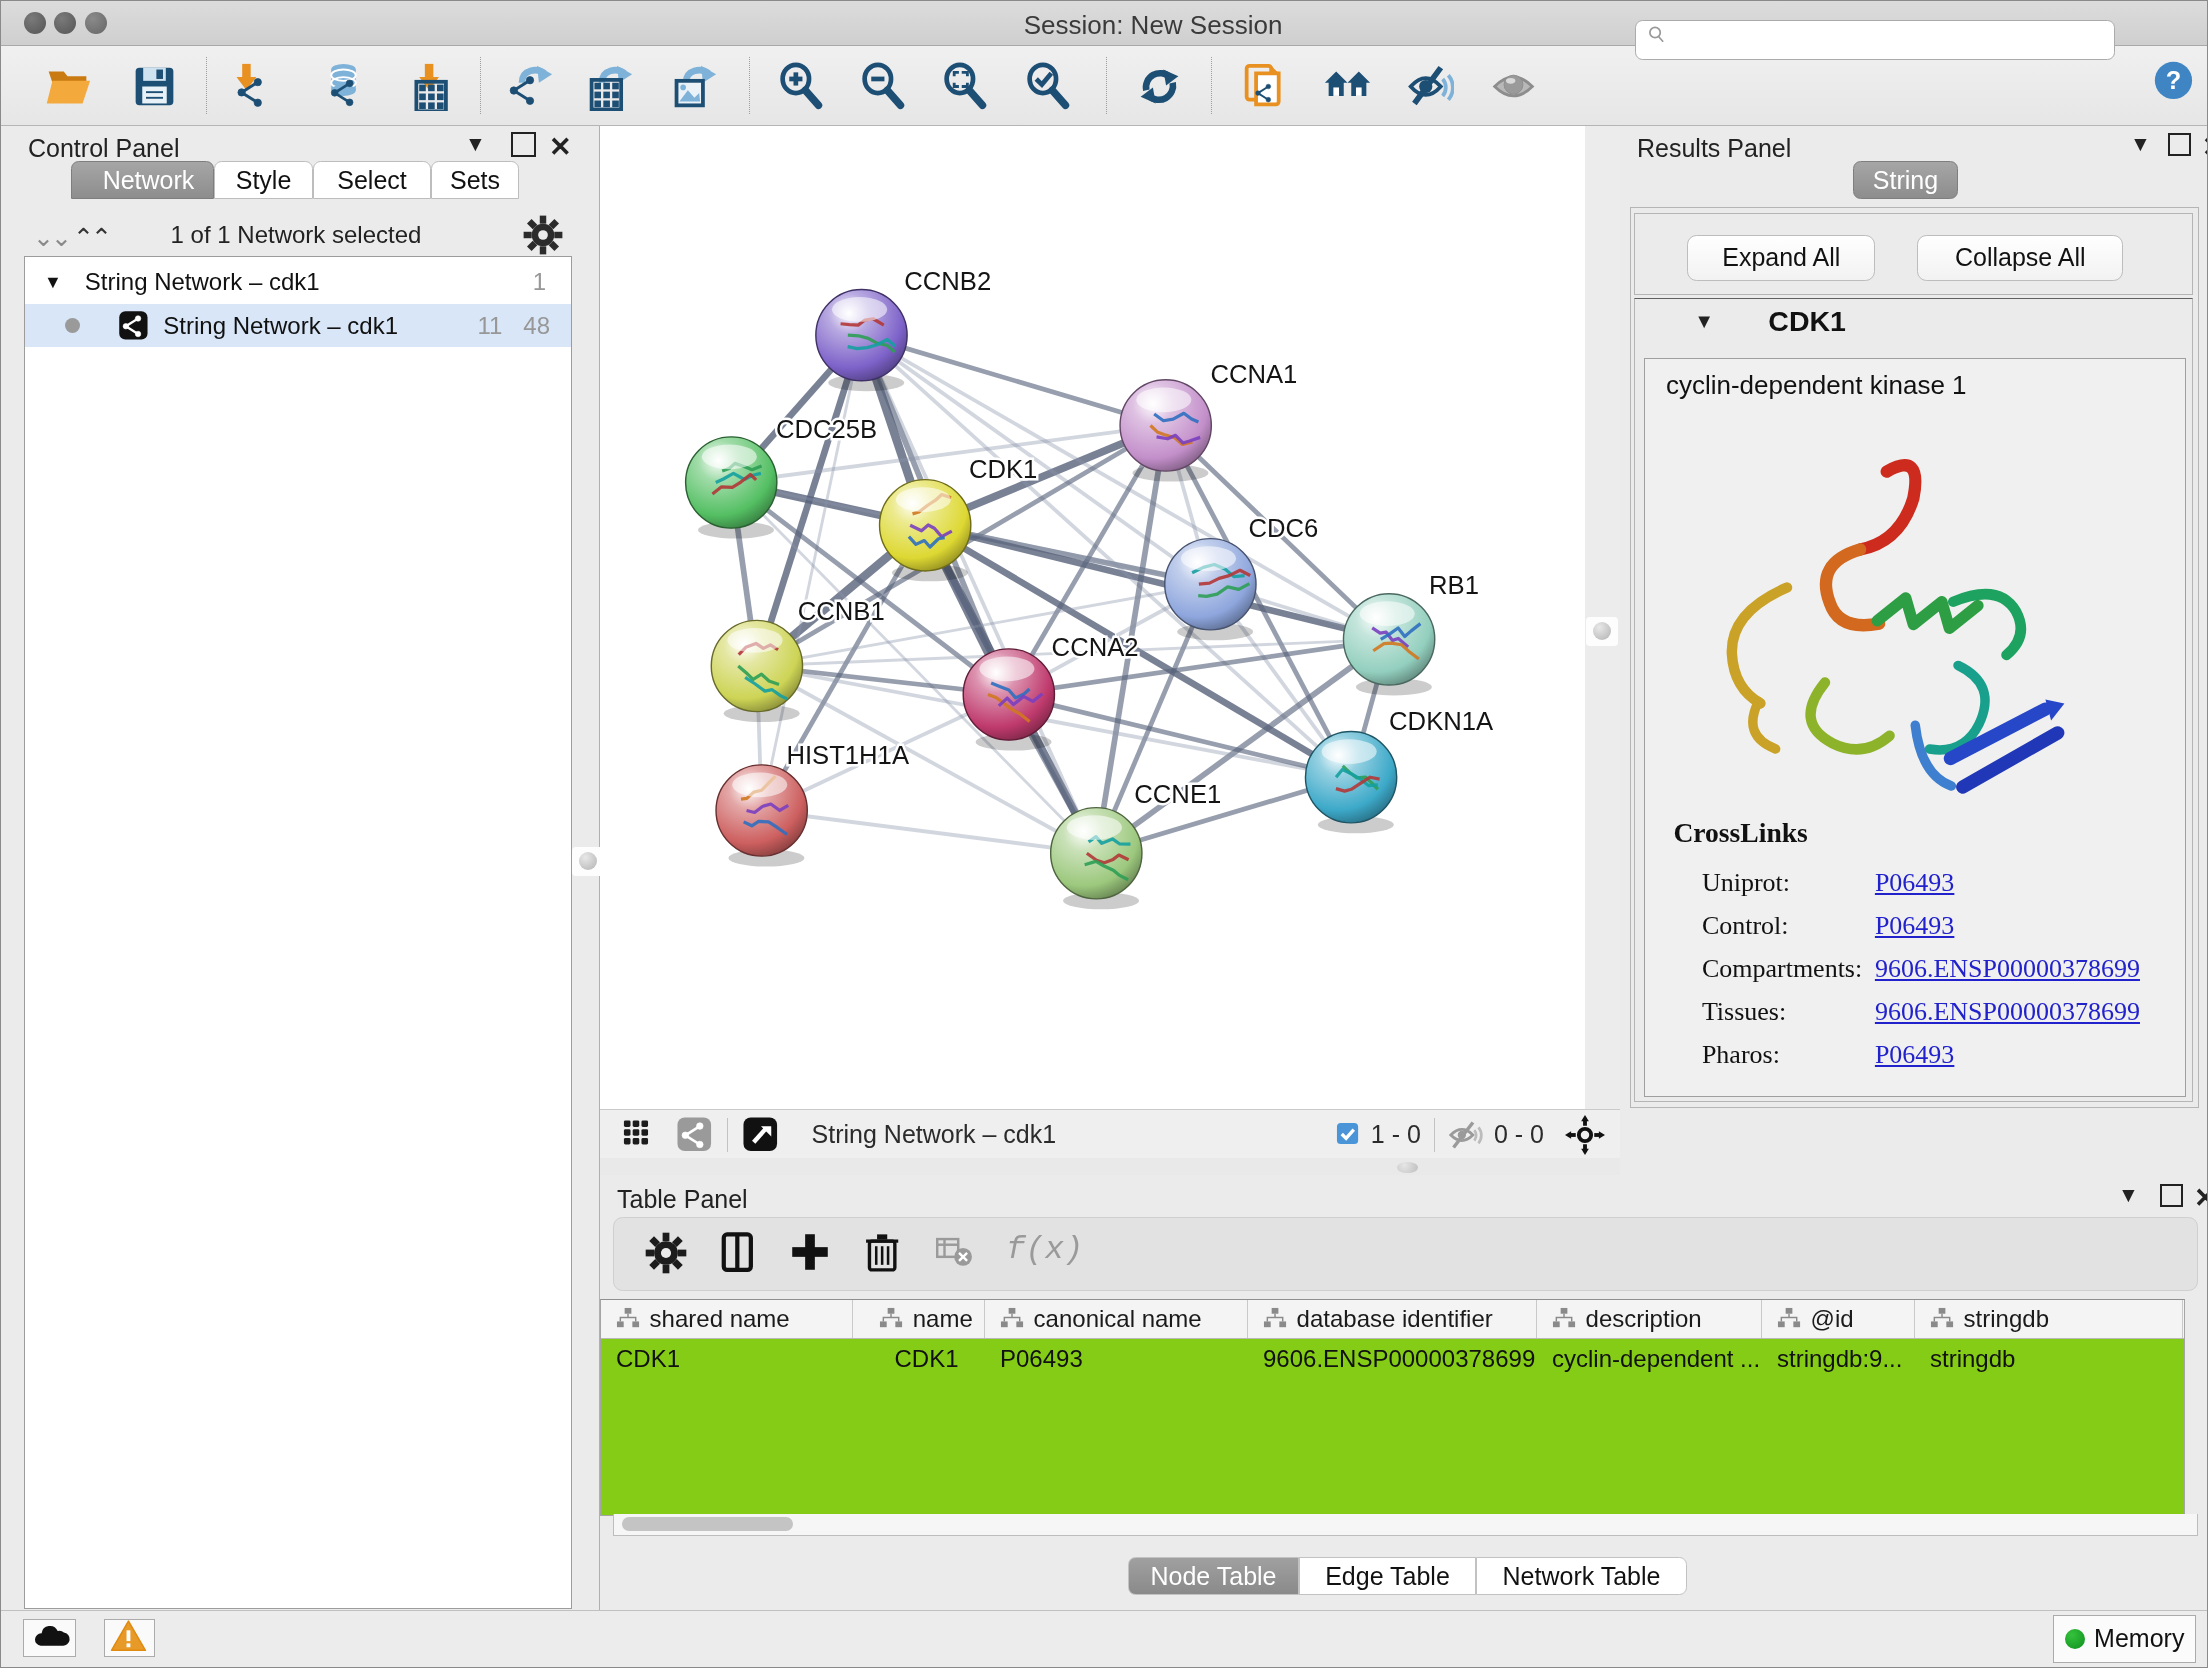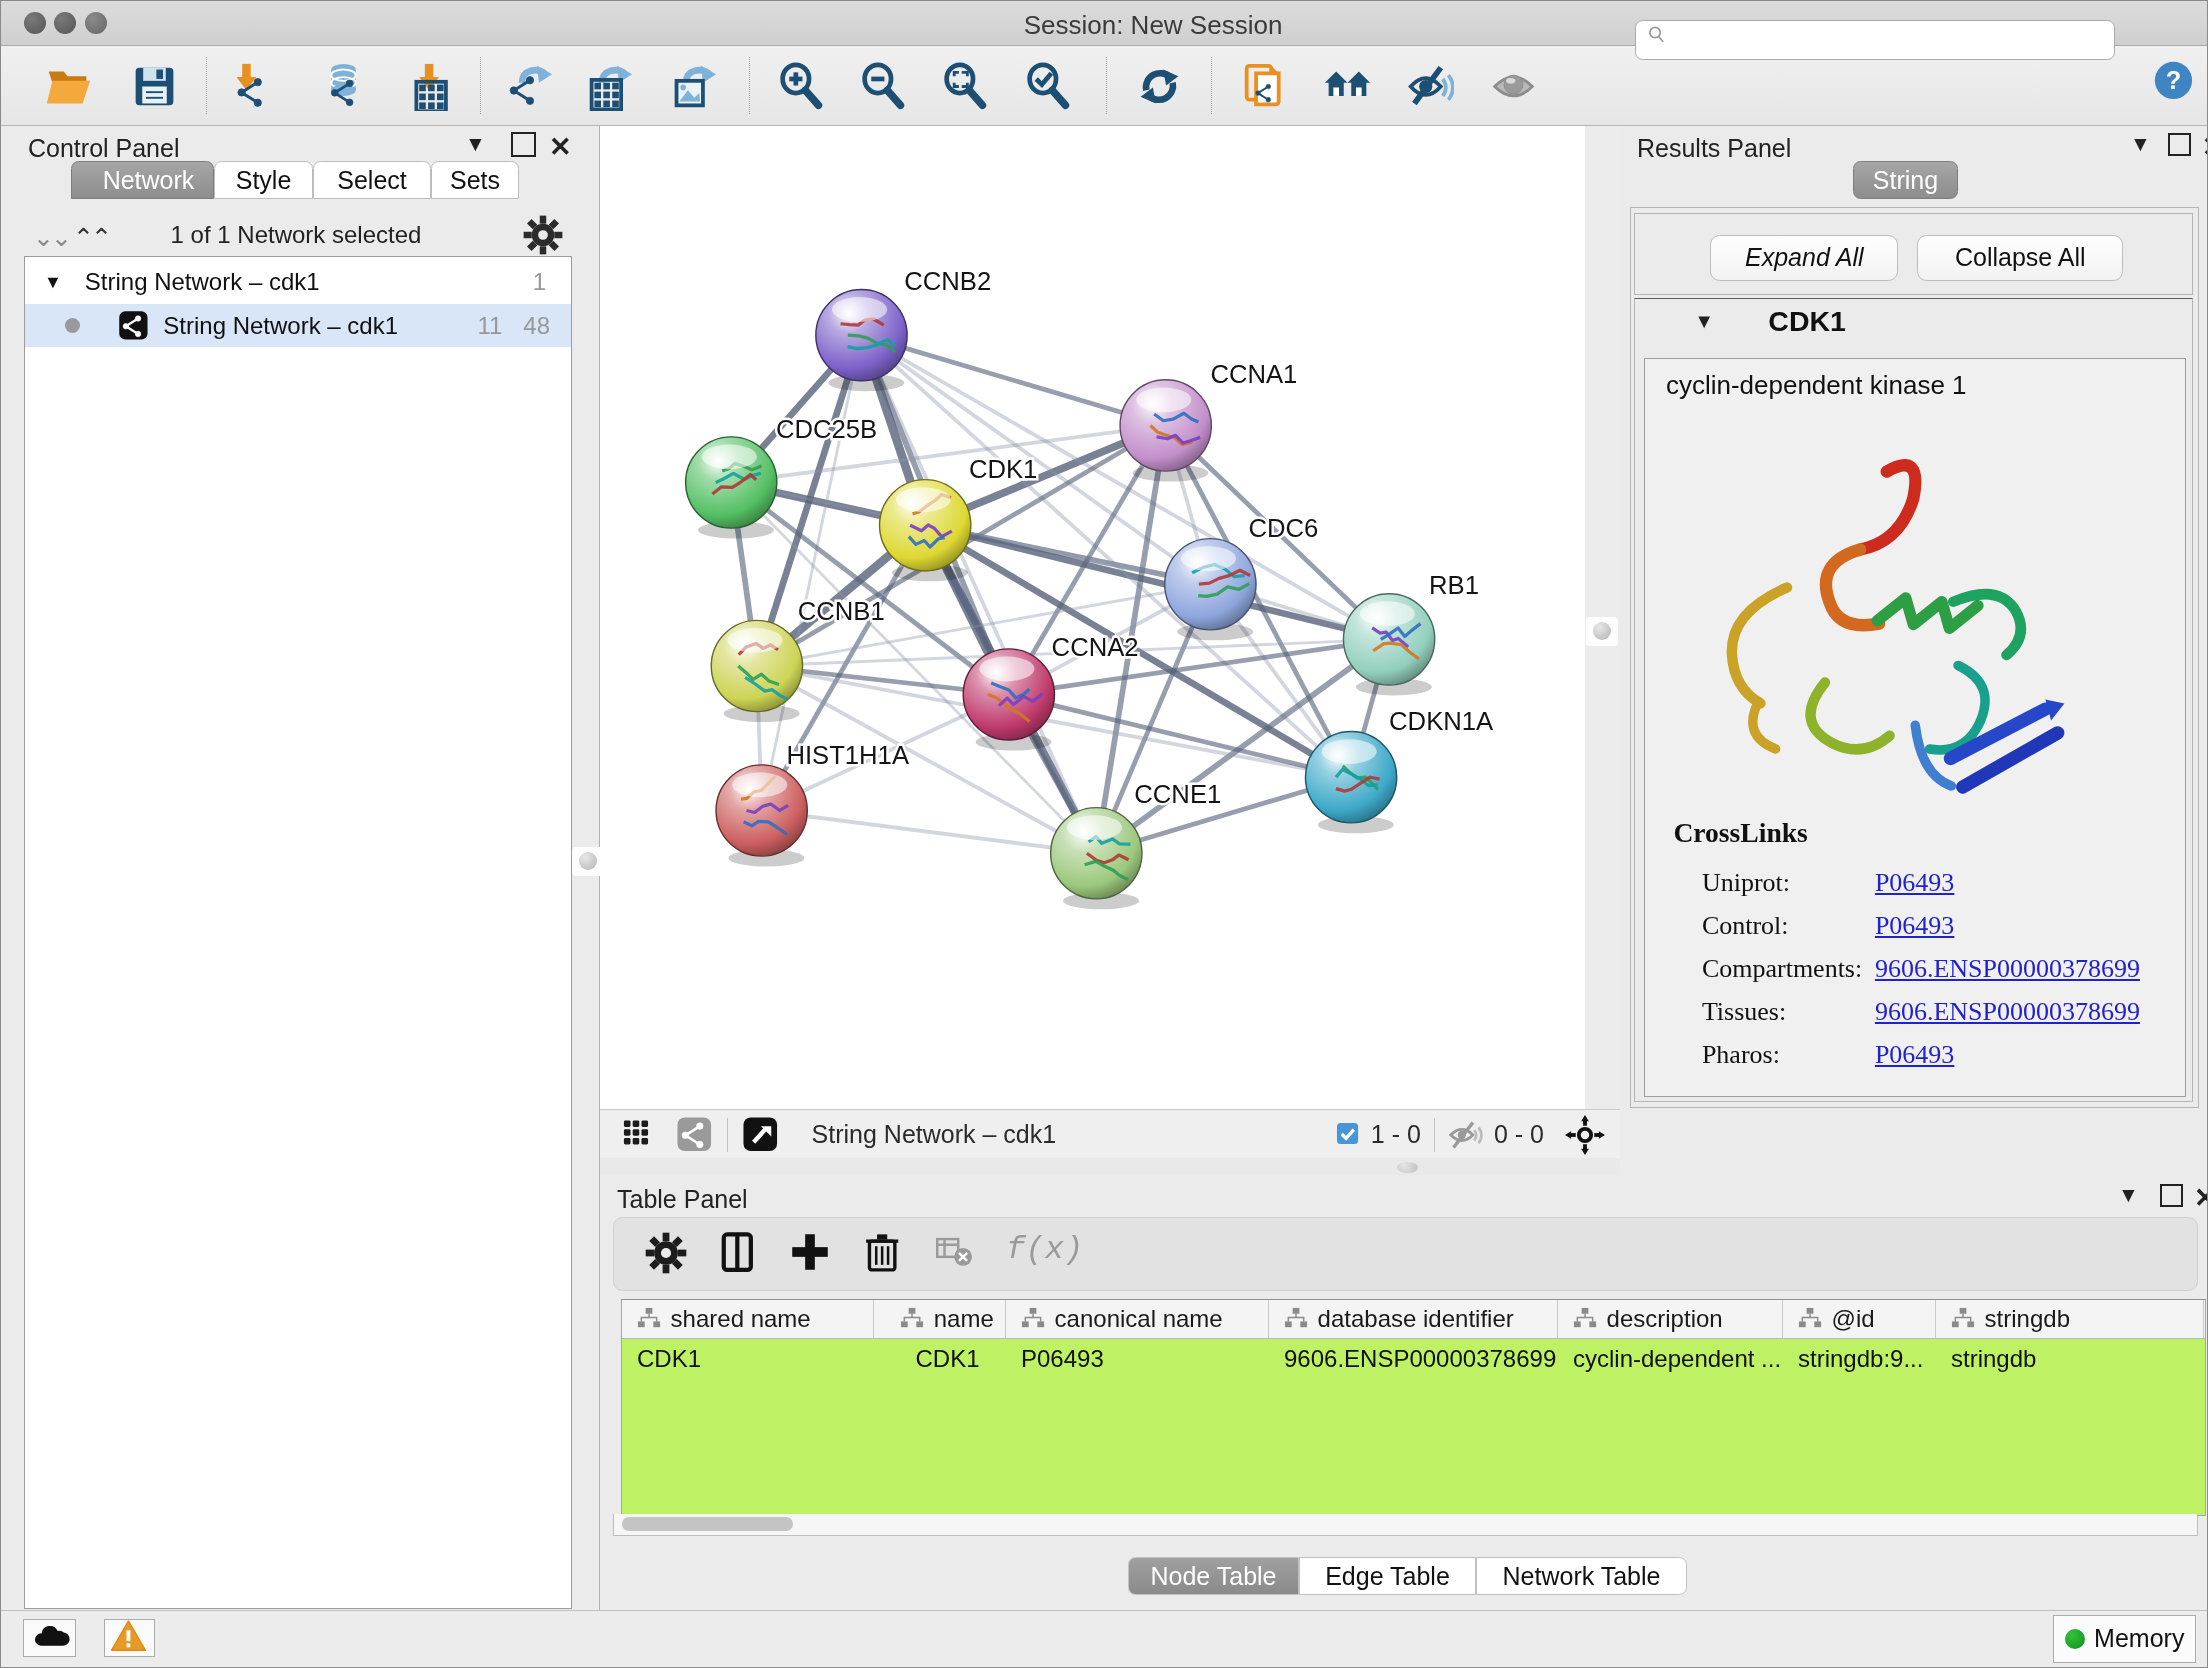--- a/index.html
+++ b/index.html
@@ -47,21 +47,21 @@
     display:flex;align-items:center;}
   .ns-sep{width:0;height:34px;border-left:1px solid #c2c2c2;margin:0 13.3px;}
   
   #hsplit{left:599px;top:1157px;width:1609px;height:17px;background:#e9e9e9;}
   #hsplit i{position:absolute;left:797px;top:3.8px;width:21px;height:11.4px;border-radius:50%;
     background:radial-gradient(circle at 35% 30%,#e6e6e6,#bdbdbd);}
   
   #table-panel{left:599px;top:1174px;width:1609px;height:436px;background:#ebebeb;}
   #tp-tools{position:absolute;left:13.3px;top:42px;width:1583px;height:72px;background:#e2e2e2;
     border:1px solid #cfcfcf;border-radius:9.5px;}
-  #tbl{position:absolute;left:21px;top:124px;width:1583px;height:215px;background:#bef264;border:1px solid #a5a5a5;
+  #tbl{position:absolute;left:0;top:124px;width:1583px;height:215px;background:#84cc16;border:1px solid #a5a5a5;
     border-top:1.9px solid #8f8f8f;overflow:hidden;}
   .hrow{display:flex;background:#f4f4f4;border-bottom:1px solid #b9b9b9;height:38px;}
   .hcell{display:flex;align-items:center;gap:8.6px;font-size:24px;color:#1a1a1a;border-right:1px solid #c9c9c9;
     padding-left:15px;box-sizing:border-box;flex:none;}
   .drow{display:flex;height:40px;}
   .dcell{display:flex;align-items:center;font-size:24px;color:#111;padding-left:15px;box-sizing:border-box;flex:none;}
   #tbl-scroll{position:absolute;left:13.3px;top:339px;width:1583px;height:21px;background:#f6f6f6;
     border:1px solid #bdbdbd;border-top:none;}
   #tbl-scroll i{position:absolute;left:7.6px;top:2.9px;width:171px;height:14.3px;border-radius:7.6px;background:#c4c4c4;}
   
@@ -812,21 +812,21 @@
 
   <div id="results-panel" class="abs">
     <div class="abs panel-title" style="left:17px;top:7.6px;">Results Panel</div>
     <div class="abs" style="left:510px;top:5.7px;font-size:21px;color:#222;">▼</div>
     <div class="abs" style="left:548px;top:6.7px;width:19px;height:19px;border:2.9px solid #222;"></div>
     <div class="abs panel-ctl" style="left:582px;top:4.8px;font-size:27px;">✕</div>
     <div class="tab active" style="left:233px;top:35px;width:105px;border-radius:7.6px;">String</div>
 
     <div id="rp-box">
       <div id="rp-buttons">
-        <div class="rbtn" style="left:75px;width:186px;font-style:italic;">Expand All</div>
+        <div class="rbtn" style="left:52px;width:186px;">Expand All</div>
         <div class="rbtn" style="left:282px;width:204px;">Collapse All</div>
       </div>
       <div id="rp-entry">
         <div class="abs" style="left:59px;top:11.4px;font-size:20px;color:#222;">▼</div>
         <div class="abs" style="left:133px;top:5.7px;font-size:28.5px;font-weight:bold;color:#111;">CDK1</div>
         <div id="rp-inner">
           <div class="abs" style="left:21px;top:11.4px;font-size:26px;color:#111;">cyclin-dependent kinase 1</div>
           <div class="abs" style="left:28.5px;top:86px;" id="ribbon">
               <svg width="418" height="361" viewBox="0 0 440 380">
  <g fill="none" stroke-linecap="round">

